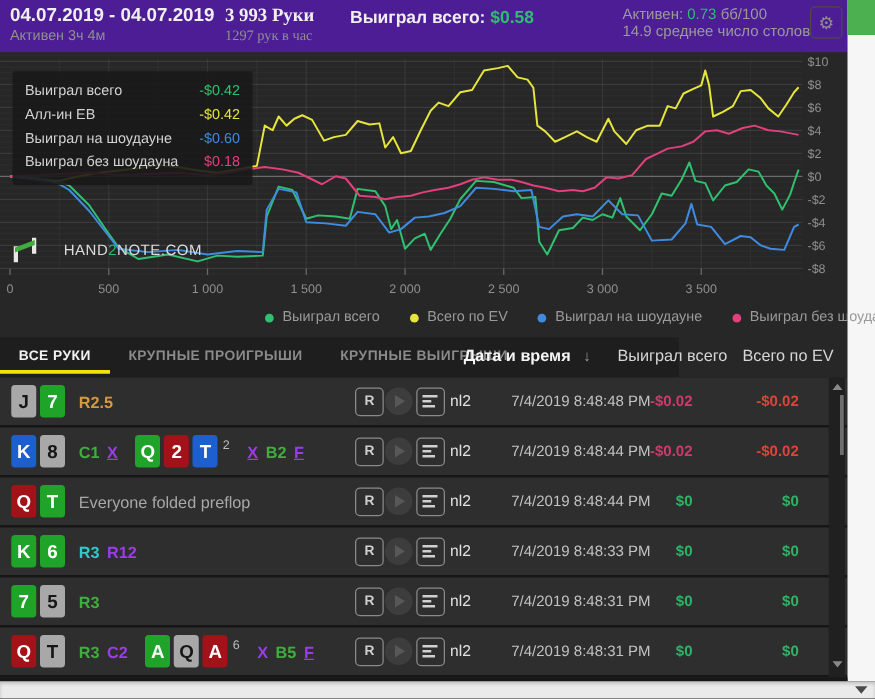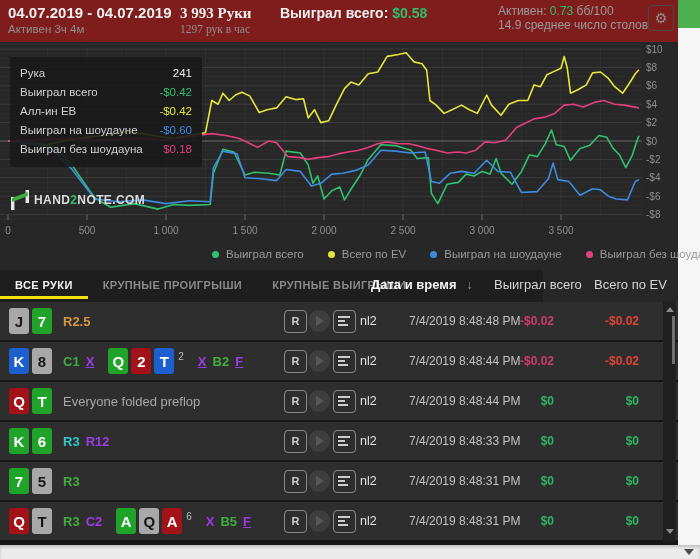--- a/index.html
+++ b/index.html
@@ -1,41 +1,41 @@
 <!DOCTYPE html>
 <html><head>
 <meta charset="utf-8">
 <style>
   html,body{margin:0;padding:0;background:#555;}
   #stage{position:relative;width:700px;height:559px;overflow:hidden;
          font-family:"Liberation Sans","DejaVu Sans",sans-serif;
          background:#272727;-webkit-font-smoothing:antialiased;}
   
-  .hdr{position:absolute;left:0;top:0;width:678px;height:42px;background:#7f1d1d;}
+  .hdr{position:absolute;left:0;top:0;width:678px;height:42px;background:#4c1d95;}
   .hdr .blk{position:absolute;top:4px;}
   .b-dates{left:8px;}
   .b-hands{left:180px;font-family:Liberation Serif, serif;}
   .b-won{left:280px;width:136px;text-align:right;}
   .b-rate{left:498px;}
   .l1{font-size:15px;font-weight:700;color:#efefef;line-height:18px;white-space:nowrap;}
   .l2{font-size:11.5px;color:#8f8f8f;line-height:14px;white-space:nowrap;}
   .won-line1{font-size:14px;font-weight:700;color:#efefef;line-height:18px;white-space:nowrap;}
   .won-line2{font-size:12px;color:#9a9a9a;line-height:14px;white-space:nowrap;}
   .grn{color:#2ebd6f;}
   .gear{position:absolute;left:648px;top:5px;width:24px;height:24px;border:1px solid #4a4a4a;
         border-radius:4px;color:#8f8f8f;font-size:14px;line-height:24px;text-align:center;cursor:pointer;}
   
   .chart-wrap{position:absolute;left:0;top:42px;width:678px;height:228px;background:#272727;}
   #chart-svg{position:absolute;left:0;top:0;}
   .tooltip{position:absolute;left:10px;top:15px;width:172px;background:rgba(26,26,26,0.9);
            border-radius:2px;padding:7px 10px 8px 10px;z-index:5;}
   .tt-row{display:flex;justify-content:space-between;font-size:11.5px;line-height:19px;}
   .tt-lab{color:#d2d2d2;}
   .logo{position:absolute;left:9px;top:148px;display:flex;align-items:center;z-index:4;}
-  .logo-txt{font-size:12px;font-weight:700;color:#dcdcdc;letter-spacing:0.4px;margin-left:3px;}
+  .logo-txt{font-size:12px;font-weight:400;color:#dcdcdc;letter-spacing:0.4px;margin-left:20px;}
   .legend{position:absolute;left:212px;top:206px;display:flex;gap:24px;z-index:3;}
   .legend-item{display:flex;align-items:center;gap:7px;font-size:11.5px;color:#9a9a9a;cursor:pointer;white-space:nowrap;}
   .legend-dot{width:7px;height:7px;border-radius:50%;display:inline-block;}
   
   .tabsbar{position:absolute;left:0;top:270px;width:543px;height:32px;background:#1e1e1e;}
   .tab{position:relative;display:inline-block;height:32px;line-height:30px;padding:0 15px;
        font-size:11px;font-weight:700;letter-spacing:0.4px;color:#8a8a8a;cursor:pointer;}
   .tab.active{color:#f2f2f2;}
   .tab.active::after{content:"";position:absolute;left:0;right:0;bottom:3px;height:3px;background:#f2e30c;}
   .colhead{position:absolute;top:0;height:32px;line-height:30px;font-size:13px;color:#d6d6d6;cursor:pointer;white-space:nowrap;}
@@ -200,24 +200,20 @@
         <text x="646" y="157.7" fill="#8f8f8f" font-size="10" text-anchor="start">-$6</text>
         <line x1="0" y1="172.6" x2="642" y2="172.6" stroke="rgba(255,255,255,0.075)" stroke-width="1"></line>
         <text x="646" y="176.1" fill="#8f8f8f" font-size="10" text-anchor="start">-$8</text>
         <polyline points="8.0,99.0 31.7,100.8 46.1,102.9 55.4,106.4 71.2,122.0 87.0,145.0 94.9,156.0 110.7,165.2 134.4,161.6 158.1,167.1 173.9,162.5 189.7,163.4 210.2,162.5 213.4,131.2 222.9,107.3 233.9,110.0 245.0,133.0 254.5,130.3 268.7,131.2 279.8,133.0 286.1,109.1 300.3,111.0 308.2,122.9 312.9,141.3 317.7,134.0 324.0,157.0 331.9,148.7 339.8,145.0 344.5,157.9 352.4,145.0 360.3,133.0 368.2,117.4 380.9,102.7 395.1,103.6 410.9,108.2 417.2,116.5 428.3,115.6 431.4,151.4 437.8,161.6 447.2,142.2 458.3,140.4 466.2,132.1 474.1,134.0 482.0,129.4 489.9,132.1 496.2,116.5 501.0,131.2 512.0,142.2 521.5,129.4 529.4,112.8 537.3,114.6 545.2,101.8 551.5,88.0 556.3,102.7 564.2,104.5 570.5,118.3 580.0,106.4 589.4,103.6 598.9,93.5 606.8,95.3 613.1,106.4 619.5,112.8 625.8,125.7 632.1,113.7 636.0,101.8 638.9,93.7" fill="none" stroke="#2fc16f" stroke-width="1.6" stroke-linejoin="round"></polyline>
         <polyline points="8.0,99.0 31.7,101.8 46.1,102.9 63.3,99.0 79.1,96.2 94.9,94.4 110.7,92.6 126.5,89.8 142.3,91.6 158.1,94.4 173.9,96.2 189.7,93.5 205.5,90.7 211.8,58.5 218.1,62.2 222.9,51.2 229.2,58.5 235.5,53.0 241.8,50.2 249.7,53.9 259.2,70.5 267.1,67.7 276.6,65.9 286.1,54.8 295.6,57.6 303.5,56.7 308.2,76.0 314.5,67.7 320.8,80.6 328.7,78.8 336.6,62.2 344.5,46.6 350.9,40.1 358.8,42.9 368.2,31.8 377.7,30.0 387.2,14.4 398.3,12.5 406.2,10.7 414.1,19.9 422.0,21.7 426.7,28.2 429.9,58.5 436.2,63.1 444.1,71.4 452.0,67.7 461.5,63.1 469.4,67.7 477.3,71.4 486.7,53.0 491.5,63.1 501.0,73.2 508.9,62.2 518.3,58.5 527.8,58.5 534.1,42.9 540.5,44.7 546.8,32.8 554.7,29.1 561.0,26.3 564.2,14.4 567.3,26.3 570.5,51.2 578.4,47.5 586.3,42.9 592.6,30.9 600.5,30.0 608.4,36.4 614.7,44.7 622.6,51.2 628.9,42.0 635.3,31.8 638.9,27.8" fill="none" stroke="#e5e53c" stroke-width="1.6" stroke-linejoin="round"></polyline>
         <polyline points="8.0,99.0 31.7,101.8 46.1,104.5 55.4,110.0 71.2,126.6 87.0,146.8 94.9,157.0 118.6,159.7 142.3,157.9 166.0,161.6 189.7,158.8 210.2,159.7 213.4,125.7 222.9,109.1 237.1,111.9 245.0,135.8 260.8,136.7 276.6,138.6 286.1,127.5 300.3,129.4 311.4,144.1 320.8,141.3 331.9,132.1 343.0,131.2 355.6,128.4 368.2,122.9 380.9,108.2 395.1,109.1 410.9,111.0 425.1,110.0 431.4,139.5 439.3,141.3 450.4,131.2 461.5,129.4 474.1,131.2 486.7,118.3 497.8,129.4 510.4,130.3 521.5,150.5 537.3,149.6 548.4,136.7 553.1,121.1 557.8,137.6 568.9,139.5 580.0,153.3 592.6,146.8 600.5,147.8 608.4,154.2 616.3,157.0 627.4,157.9 635.3,139.5 638.9,137.6" fill="none" stroke="#3e8be0" stroke-width="1.6" stroke-linejoin="round"></polyline>
         <polyline points="8.0,99.0 31.7,98.1 46.1,97.3 71.2,96.2 94.9,98.1 118.6,97.2 142.3,96.2 166.0,98.1 181.8,96.2 197.6,93.5 211.8,91.6 226.0,93.5 238.7,96.2 248.2,100.8 257.6,105.4 268.7,99.0 276.6,100.8 287.7,114.6 300.3,115.6 308.2,117.4 317.7,115.6 328.7,114.6 338.2,111.9 347.7,110.0 358.8,108.2 368.2,105.4 377.7,101.8 387.2,99.9 398.3,101.8 409.3,101.8 417.2,103.6 426.7,106.4 436.2,108.2 447.2,111.0 458.3,110.0 466.2,111.0 475.7,108.2 485.2,99.9 494.6,100.8 505.7,98.1 516.8,85.2 524.7,81.5 534.1,76.9 545.2,75.1 554.7,71.4 564.2,63.1 573.6,62.2 583.1,65.0 594.2,60.4 603.7,58.5 614.7,62.2 624.2,63.1 638.9,65.9" fill="none" stroke="#e23f7d" stroke-width="1.6" stroke-linejoin="round"></polyline>
       </svg>
     <div class="tooltip" id="tooltip">
         <div class="tt-row">
-          <span class="tt-lab">Рука</span>
-          <span style="color: rgb(239, 239, 239);">241</span>
-        </div>
-        <div class="tt-row">
           <span class="tt-lab">Выиграл всего</span>
           <span style="color: rgb(47, 193, 111);">-$0.42</span>
         </div>
         <div class="tt-row">
           <span class="tt-lab">Алл-ин ЕВ</span>
           <span style="color: rgb(229, 229, 60);">-$0.42</span>
         </div>
         <div class="tt-row">
           <span class="tt-lab">Выиграл на шоудауне</span>
           <span style="color: rgb(62, 139, 224);">-$0.60</span>

